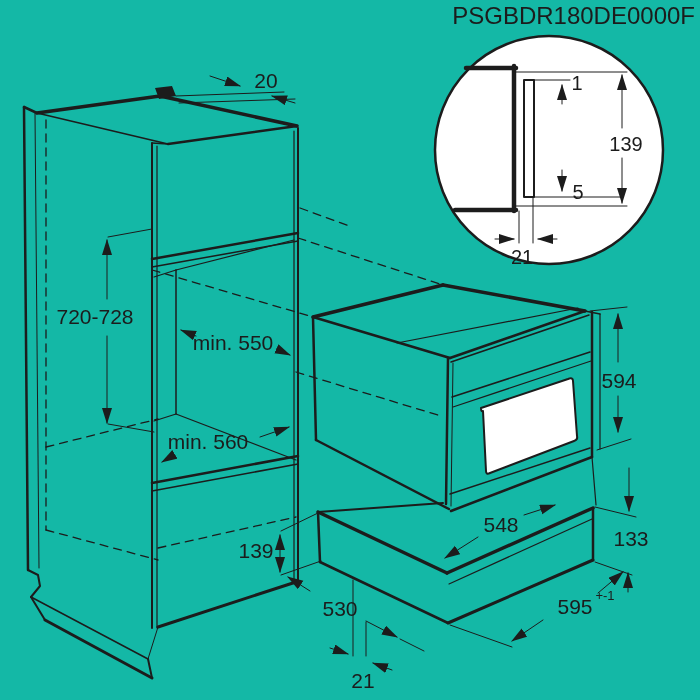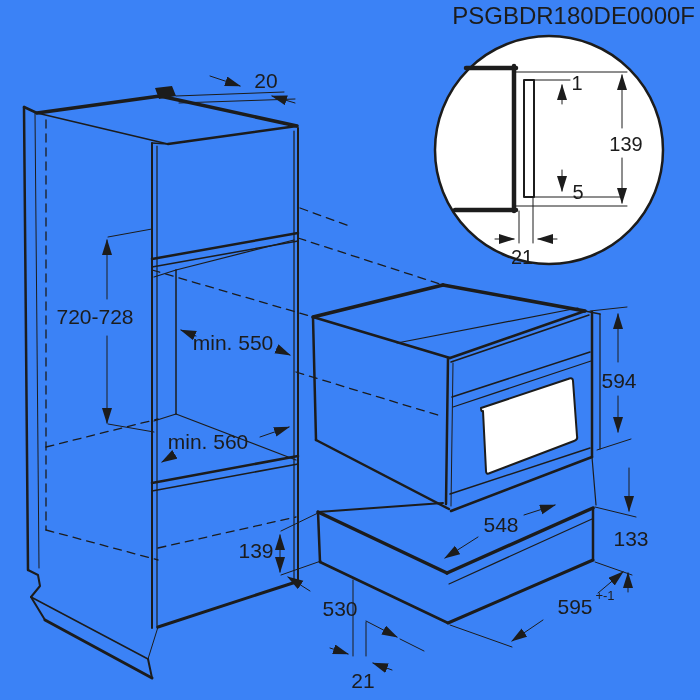--- a/index.html
+++ b/index.html
@@ -1,16 +1,16 @@
 <!DOCTYPE html>
 <html><head>
 <meta charset="utf-8">
 <style>
   html,body{margin:0;padding:0;background:#ffffff;}
-  .stage{width:700px;height:700px;position:relative;background:#3b82f6;overflow:hidden;}
+  .stage{width:700px;height:700px;position:relative;background:#14b8a6;overflow:hidden;}
   svg{display:block;}
   line,path,rect,circle{stroke:#1c1c1c;fill:none;stroke-linecap:round;stroke-linejoin:round;}
   .s45{stroke-width:4.5}.s35{stroke-width:3.5}.s3{stroke-width:3}.s25{stroke-width:2.5}
   .s2{stroke-width:2}.s15{stroke-width:1.5}.s12{stroke-width:1.2}.s1{stroke-width:1}
   .dash{stroke-width:1.3;stroke-dasharray:8 6;}
   .fillw{fill:#ffffff;}
   .filled{fill:#1c1c1c;stroke:none;}
   text{font-family:"Liberation Sans", sans-serif;fill:#1c1c1c;stroke:none;text-anchor:middle;}
   .lbl{font-size:21px;}
   .lbl-sm{font-size:20px;}

